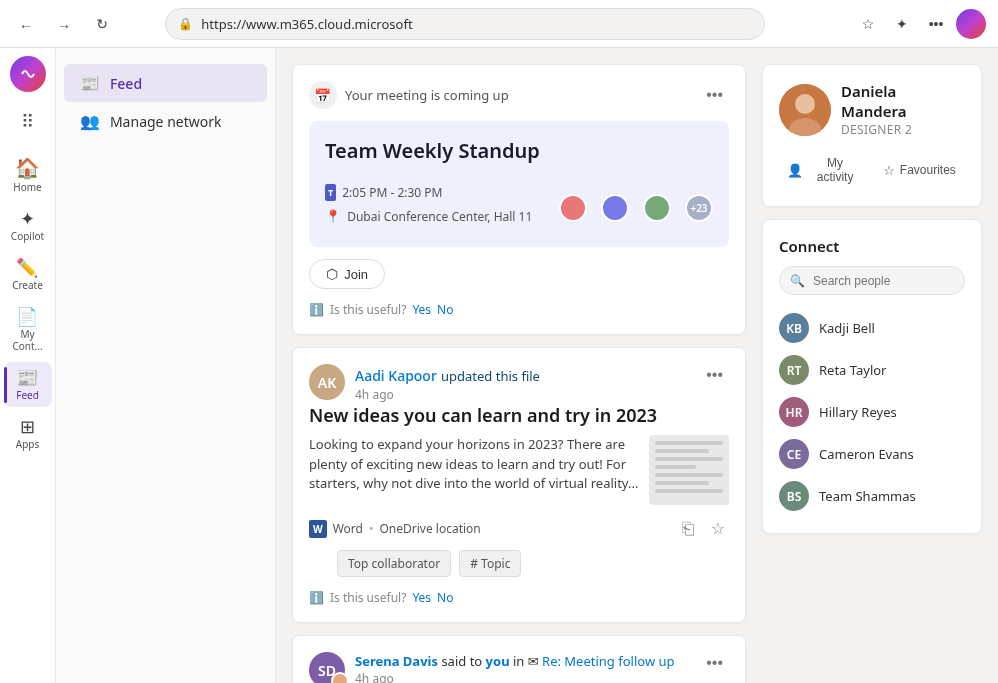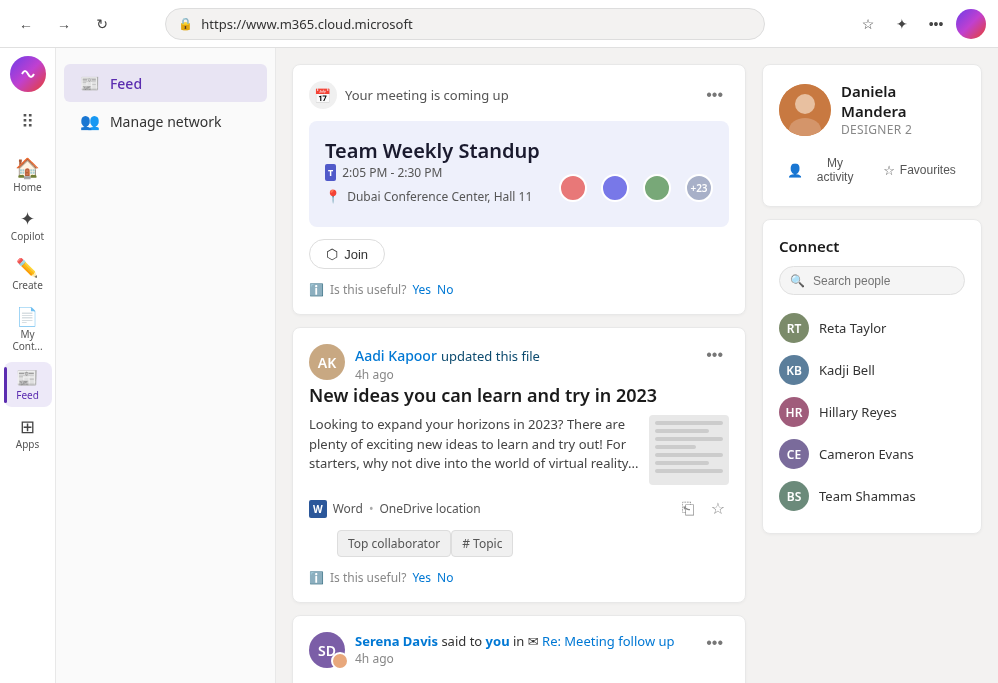--- a/index.html
+++ b/index.html
@@ -206,21 +206,21 @@
     .meeting-body {
       background: #eef0fb;
       border-radius: 8px;
       padding: 16px;
       margin-bottom: 12px;
     }
     .meeting-title {
       font-size: 20px;
       font-weight: 600;
       color: #1a1a2e;
-      margin-bottom: 0;
+      margin-bottom: 20px;
     }
     .meeting-detail {
       display: flex;
       align-items: center;
       gap: 6px;
       font-size: 12px;
       color: #555;
       margin-bottom: 6px;
     }
     .meeting-detail-icon { font-size: 13px; }
@@ -374,20 +374,21 @@
       color: white;
       font-size: 10px;
       font-weight: 700;
       padding: 2px 4px;
       border-radius: 2px;
     }
     .file-separator { color: #aaa; }
 
     .post-tag-row {
       display: flex;
+      gap: 8px;
       margin-bottom: 10px;
       padding-left: 28px;
     }
     .post-tag {
       background: #f0f0f0;
       border: 1px solid #ddd;
       border-radius: 4px;
       padding: 4px 10px;
       font-size: 12px;
       color: #555;
@@ -793,26 +794,26 @@
       </div>
 
       <div class="connect-card">
         <div class="connect-title">Connect</div>
         <div class="connect-search">
           <span class="connect-search-icon">🔍</span>
           <input class="connect-search-input" type="text" placeholder="Search people" style="">
         </div>
 
         <div class="connect-person">
+          <div class="connect-avatar" style="background:#5b7e9b;">KB</div>
+          <span class="connect-name">Kadji Bell</span>
+        </div>
+        <div class="connect-person">
           <div class="connect-avatar" style="background:#7b8b6a;">RT</div>
           <span class="connect-name">Reta Taylor</span>
-        </div>
-        <div class="connect-person">
-          <div class="connect-avatar" style="background:#5b7e9b;">KB</div>
-          <span class="connect-name">Kadji Bell</span>
         </div>
         <div class="connect-person">
           <div class="connect-avatar" style="background:#a05c7b;">HR</div>
           <span class="connect-name">Hillary Reyes</span>
         </div>
         <div class="connect-person">
           <div class="connect-avatar" style="background:#7a6b9b;">CE</div>
           <span class="connect-name">Cameron Evans</span>
         </div>
         <div class="connect-person">

